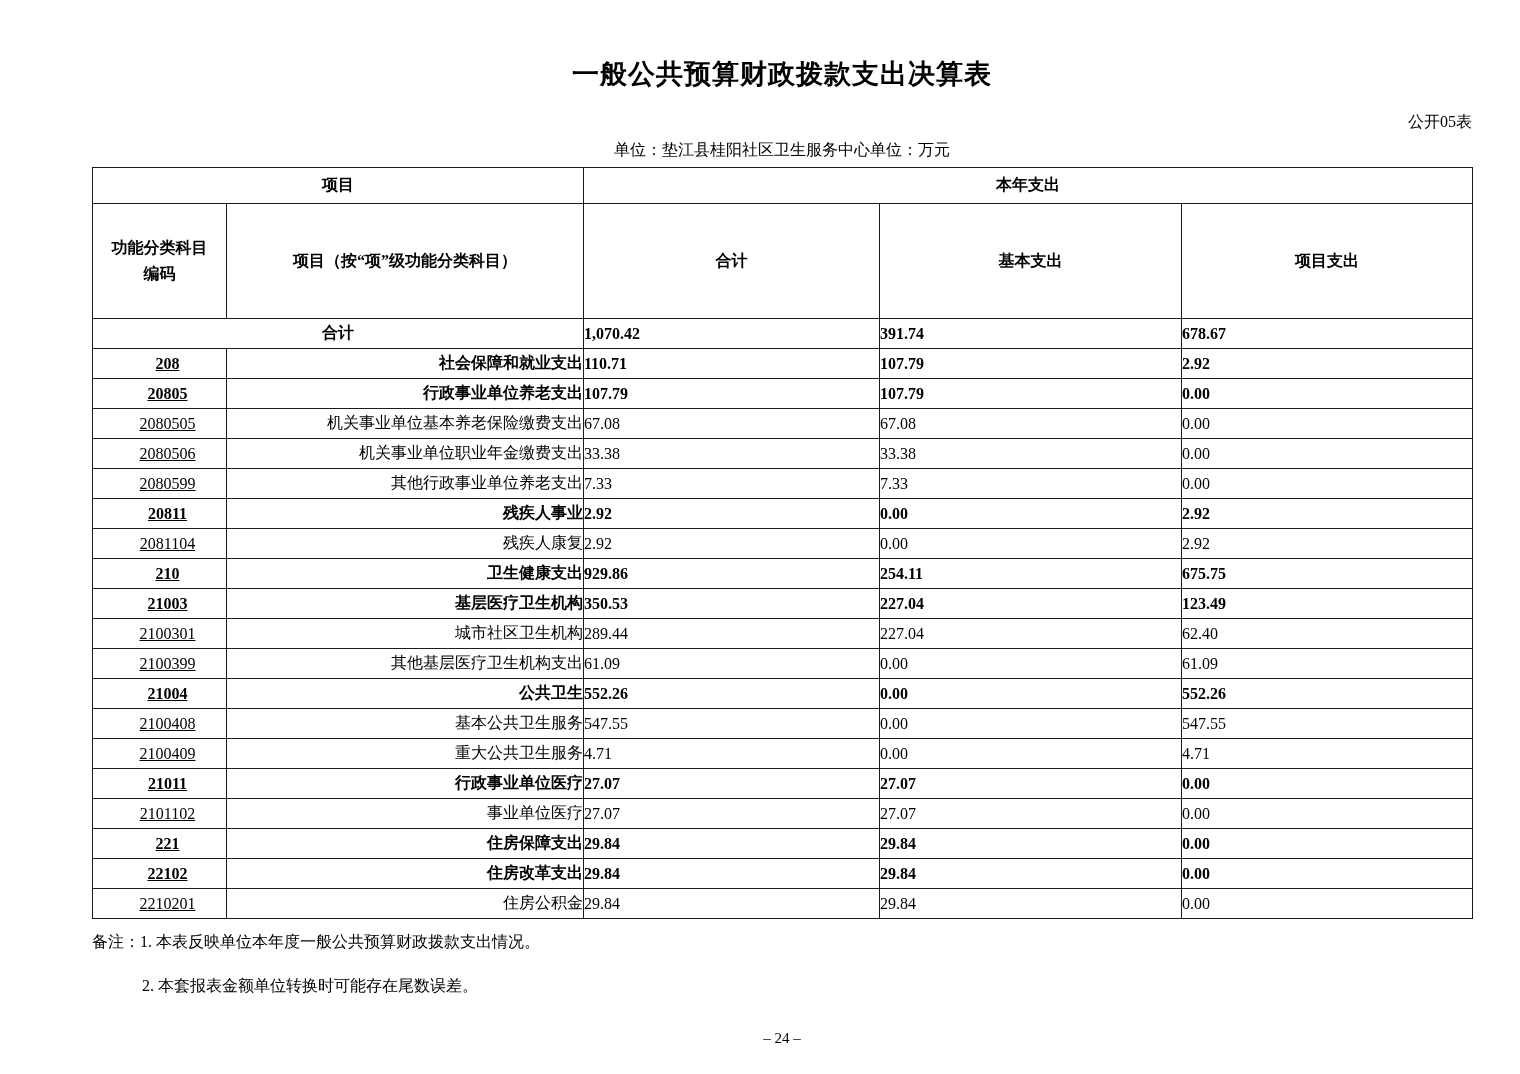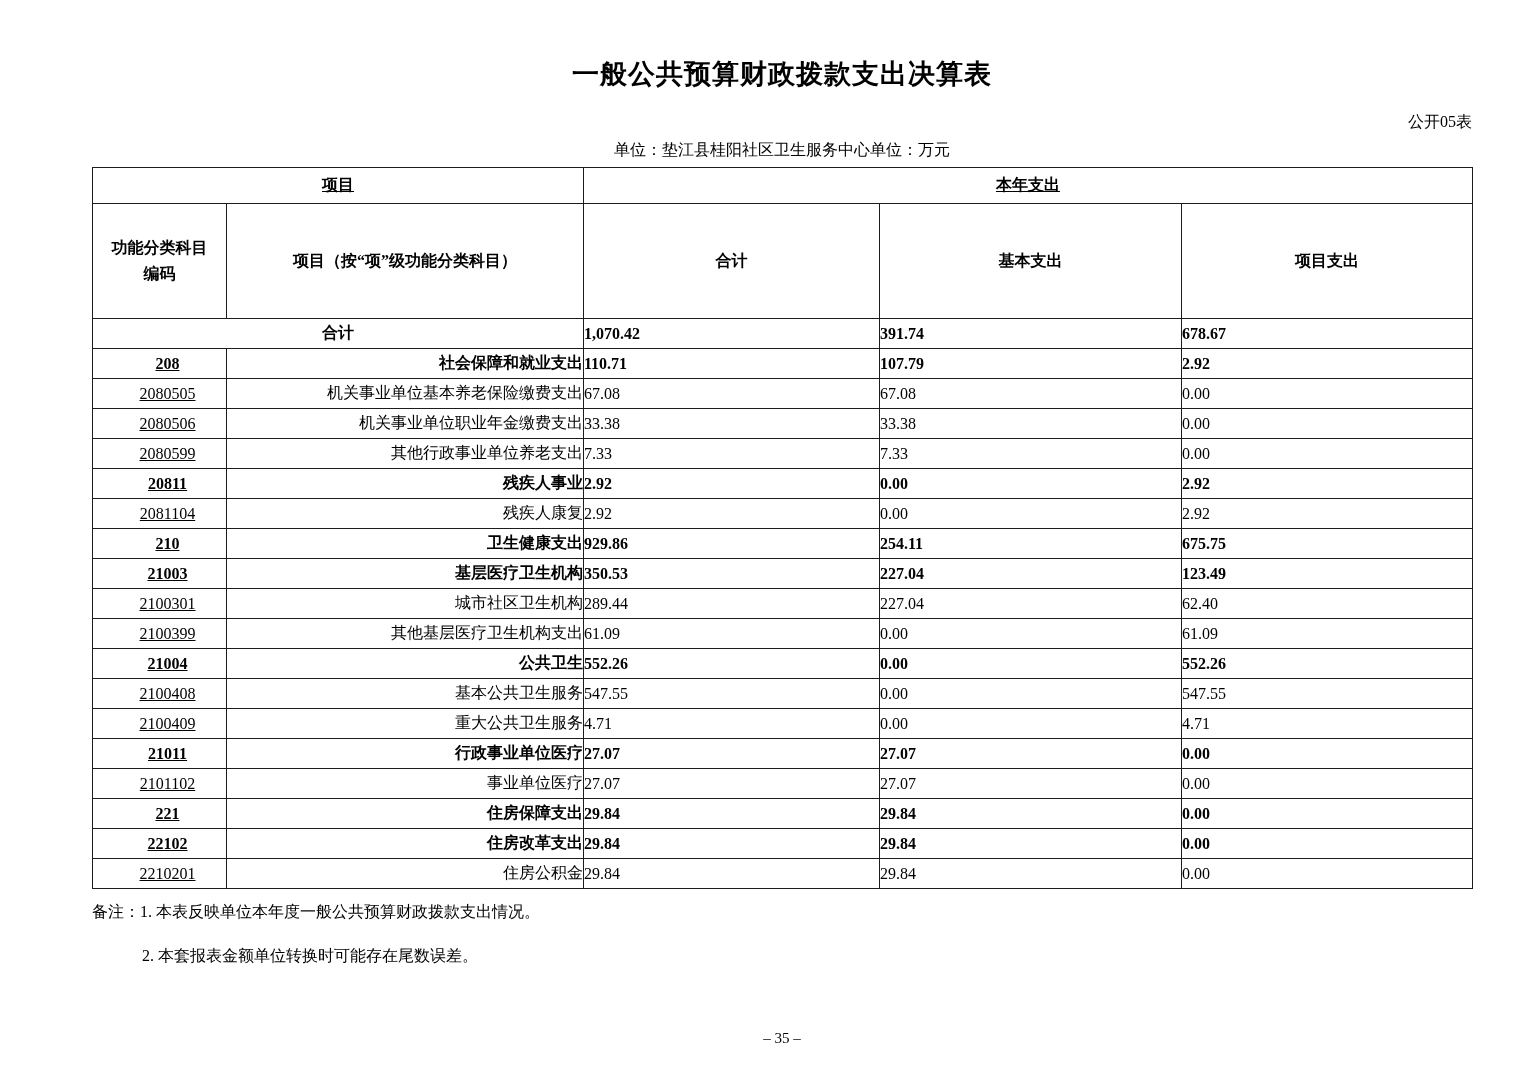--- a/index.html
+++ b/index.html
@@ -58,21 +58,21 @@
     box-sizing: border-box;
     font-size: 16px;
     overflow: hidden;
     padding: 0;
   }
   .budget-table thead th {
     font-weight: bold;
     text-align: center;
     vertical-align: middle;
   }
-  .hdr-row1 th { height: 36px; text-decoration: underline; }
+  .hdr-row1 th { height: 36px; }
   .hdr-row2 th { height: 115px; }
   th.col-code-hdr {
     padding: 0 17px;
     line-height: 26px;
   }
   tbody td {
     height: 30px;
     vertical-align: middle;
     font-weight: normal;
   }
@@ -154,20 +154,27 @@
             <td class="num">391.74</td>
             <td class="num">678.67</td>
           </tr>
           <tr class="bold">
             <td class="code">208</td>
             <td class="name">社会保障和就业支出</td>
             <td class="num">110.71</td>
             <td class="num">107.79</td>
             <td class="num">2.92</td>
           </tr>
+          <tr class="bold">
+            <td class="code">20805</td>
+            <td class="name">行政事业单位养老支出</td>
+            <td class="num">107.79</td>
+            <td class="num">107.79</td>
+            <td class="num">0.00</td>
+          </tr>
           <tr>
             <td class="code">2080505</td>
             <td class="name">机关事业单位基本养老保险缴费支出</td>
             <td class="num">67.08</td>
             <td class="num">67.08</td>
             <td class="num">0.00</td>
           </tr>
           <tr>
             <td class="code">2080506</td>
             <td class="name">机关事业单位职业年金缴费支出</td>
@@ -283,14 +290,14 @@
         </tbody>
     </table>
 
     <div class="notes">
       <div class="note-line1">备注：1. 本表反映单位本年度一般公共预算财政拨款支出情况。</div>
       <div class="note-line2">2. 本套报表金额单位转换时可能存在尾数误差。</div>
     </div>
 
   </div>
 
-  <div class="page-number">– 35 –</div>
+  <div class="page-number">– 24 –</div>
 </div>
 
 </body></html>

